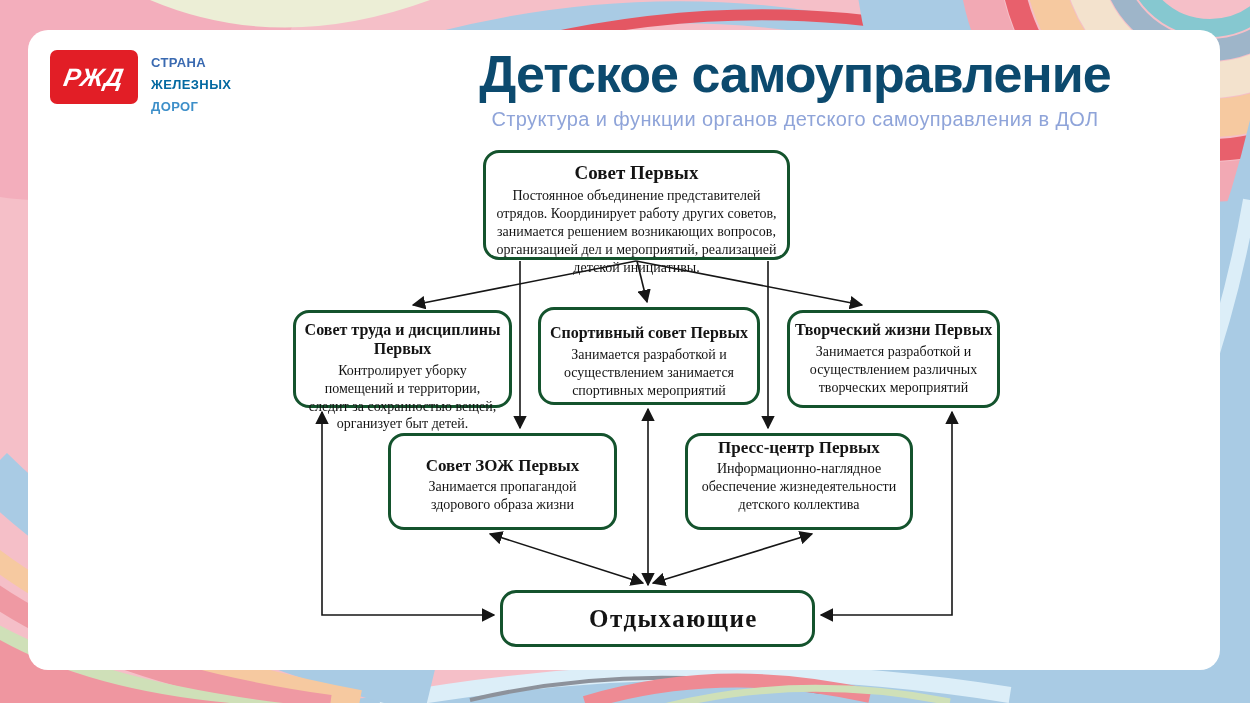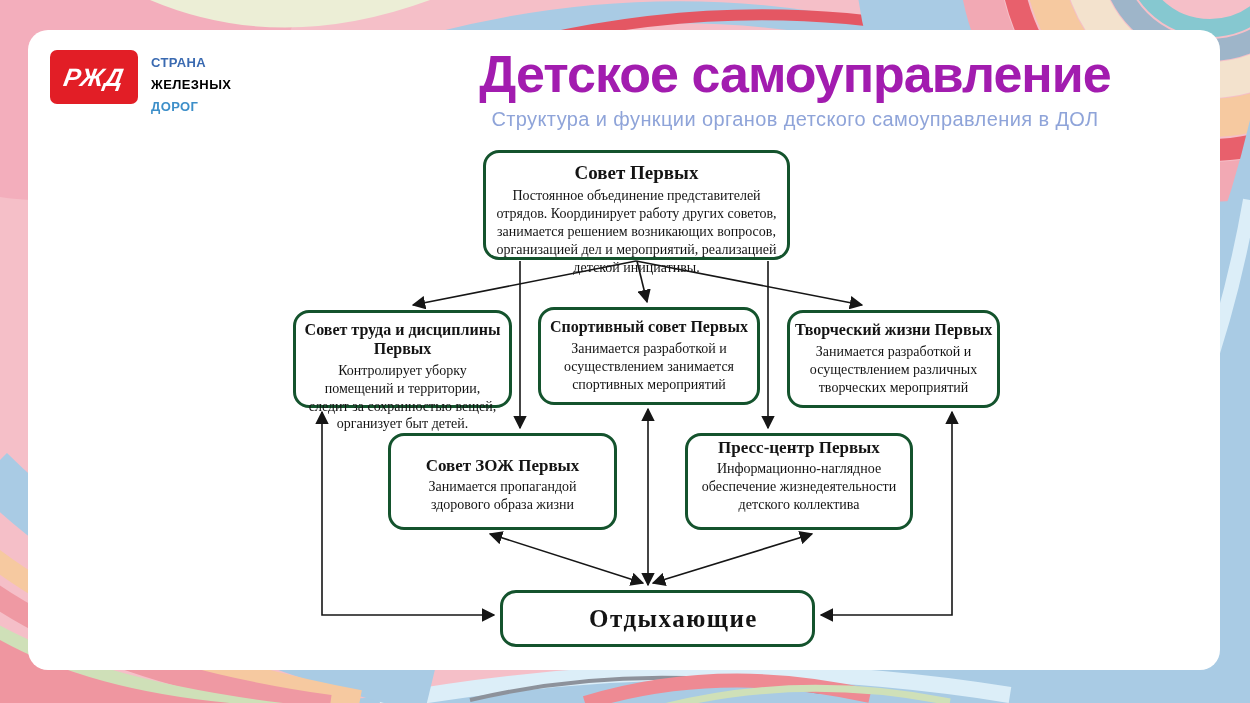--- a/index.html
+++ b/index.html
@@ -13,37 +13,37 @@
     background:#ffffff;border-radius:20px;z-index:1;
   }
   
   .logo{position:absolute;left:50px;top:50px;z-index:2;display:flex;gap:13px;align-items:flex-start;}
   .logo-mark{width:88px;height:54px;background:#e21e26;border-radius:7px;
     display:flex;align-items:center;justify-content:center;}
   .logo-mark span{color:#ffffff;font-weight:bold;font-style:italic;font-size:25px;
     letter-spacing:1px;transform:skewX(-10deg);}
   .logo-text{font-weight:bold;font-size:13px;line-height:22px;letter-spacing:.4px;padding-top:2px;}
   .lt1{color:#3a6ab1;}
-  .lt2{color:#000000;}
+  .lt2{color:#0369a1;}
   .lt3{color:#3d8fc9;}
   
   .header{position:absolute;left:440px;top:46px;width:710px;text-align:center;z-index:2;}
-  .title{color:#a21caf;font-size:52px;font-weight:bold;letter-spacing:-1px;line-height:1.08;}
+  .title{color:#0c4a6e;font-size:52px;font-weight:bold;letter-spacing:-1px;line-height:1.08;}
   .subtitle{color:#8fa4d9;font-size:20px;margin-top:6px;letter-spacing:.4px;}
   
   .node{
     position:absolute;z-index:2;background:#ffffff;border:3px solid #14532d;border-radius:16px;
     text-align:center;font-family:"Liberation Serif",serif;color:#141414;box-sizing:border-box;
   }
   .node-title{font-weight:bold;}
   .node-desc{font-size:14px;line-height:1.28;padding:1px 10px 0;}
   #n-top{left:483px;top:150px;width:307px;height:110px;padding-top:9px;}
   #n-top .node-title{font-size:19px;margin-bottom:2px;}
   #n-trud{left:293px;top:310px;width:219px;height:98px;padding-top:8px;}
-  #n-sport{left:538px;top:307px;width:222px;height:98px;padding-top:8px;}
+  #n-sport{left:538px;top:307px;width:222px;height:98px;padding-top:14px;}
   #n-tvorch{left:787px;top:310px;width:213px;height:98px;padding-top:8px;}
   .r2 .node-title{font-size:16px;line-height:1.18;margin-bottom:2px;}
   #n-zozh{left:388px;top:433px;width:229px;height:97px;padding-top:20px;}
   #n-press{left:685px;top:433px;width:228px;height:97px;padding-top:2px;}
   .r3 .node-title{font-size:17px;margin-bottom:1px;}
   #n-otdyh{left:500px;top:590px;width:315px;height:57px;display:flex;align-items:center;justify-content:center;}
   #n-otdyh .node-title{font-size:25px;letter-spacing:1.5px;margin-left:32px;}
   .arrows{position:absolute;left:0;top:0;z-index:3;pointer-events:none;}
 </style>
 </head>

